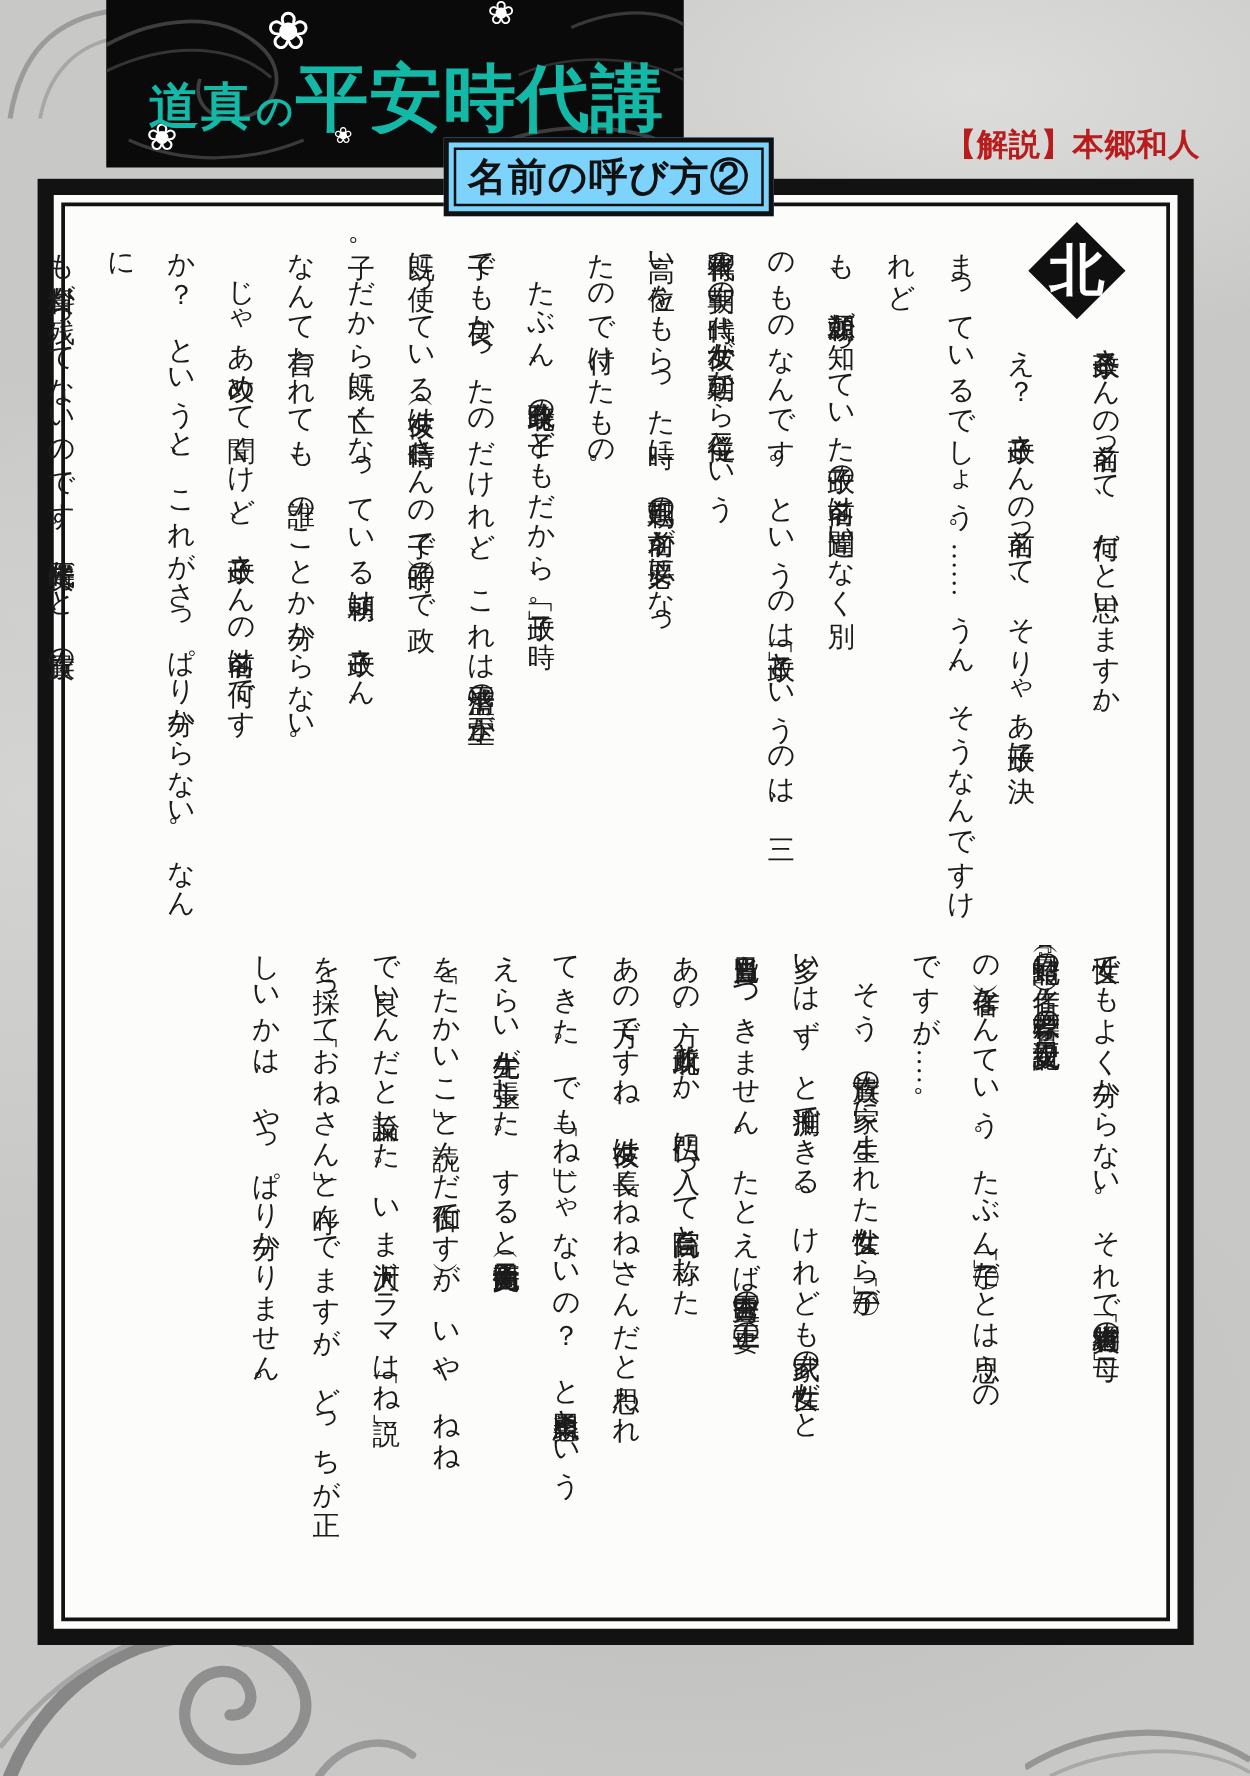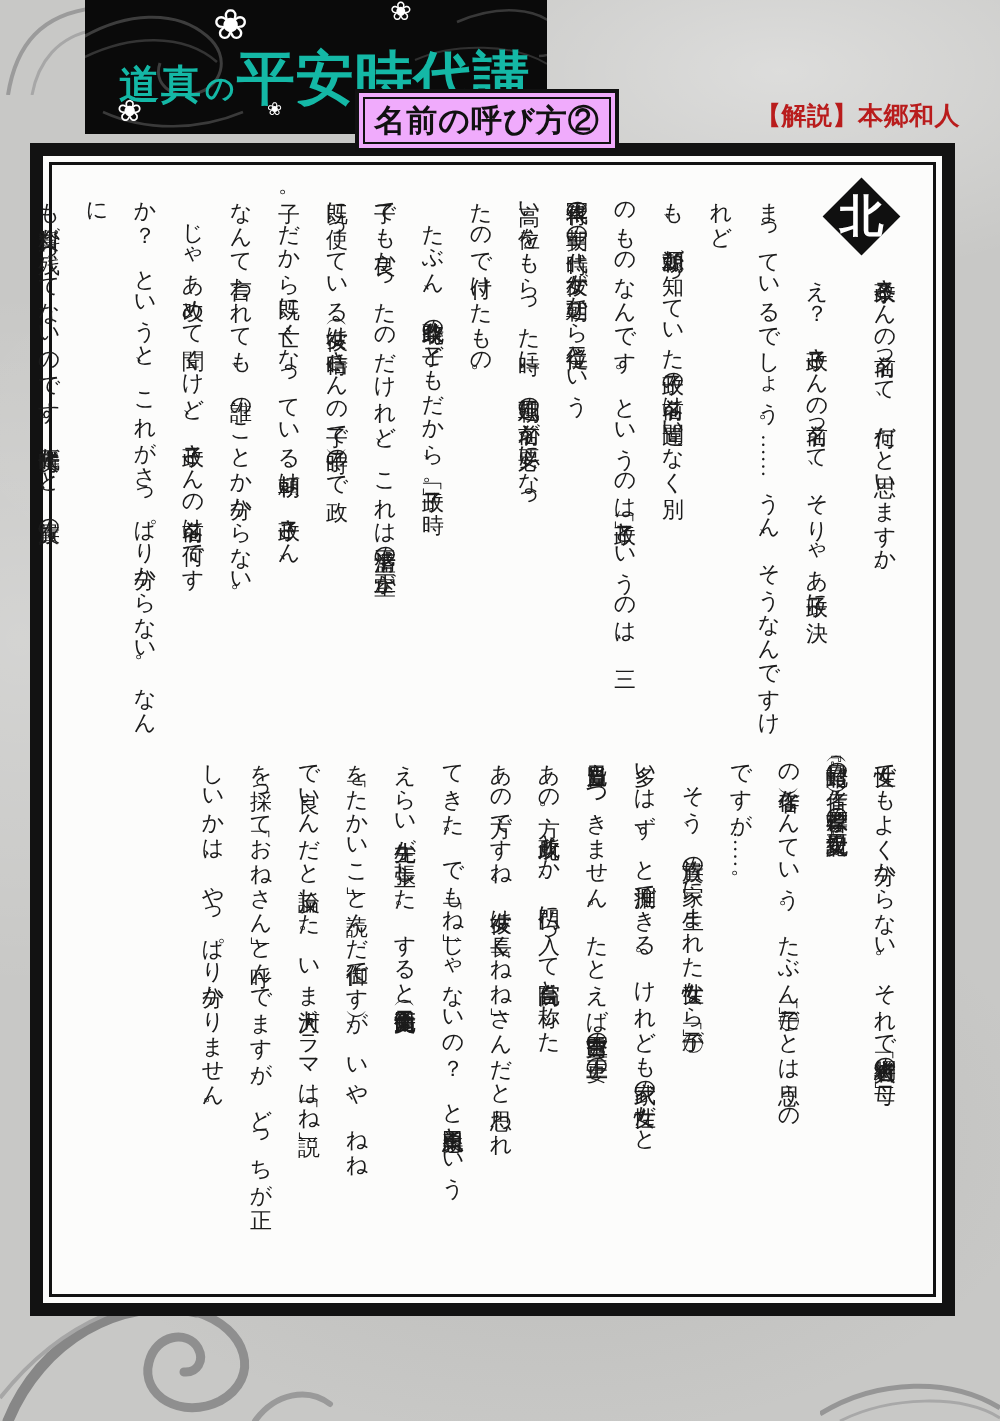--- a/index.html
+++ b/index.html
@@ -28,22 +28,22 @@
   .title-particle{font-size:29px;font-weight:600;margin:0 2px;}
   .title-part2{font-size:58px;font-weight:800;letter-spacing:1px;}
   .sakura{position:absolute;color:#ffffff;z-index:1;line-height:1;
     font-family:"DejaVu Sans",sans-serif;}
   .sakura-1{left:128px;top:4px;font-size:42px;}
   .sakura-2{left:305px;top:-2px;font-size:26px;}
   .sakura-3{left:32px;top:96px;font-size:30px;}
   .sakura-4{left:182px;top:100px;font-size:18px;}
   
   .subtitle-box{
-    position:absolute;left:355px;top:89px;width:264px;height:63px;
-    background:#f0abfc;border:4px solid #111;box-sizing:border-box;z-index:3;
+    position:absolute;left:355px;top:110px;width:264px;height:63px;
+    background:#7dd3fc;border:4px solid #111;box-sizing:border-box;z-index:3;
     padding:4px;
   }
   .subtitle-inner{
     width:100%;height:100%;border:2px solid #111;box-sizing:border-box;
     display:flex;align-items:center;justify-content:center;
   }
   .subtitle-inner span{font-size:31px;font-weight:600;color:#111;letter-spacing:1px;}
   
   .credit{
     position:absolute;left:756px;top:99px;z-index:2;

